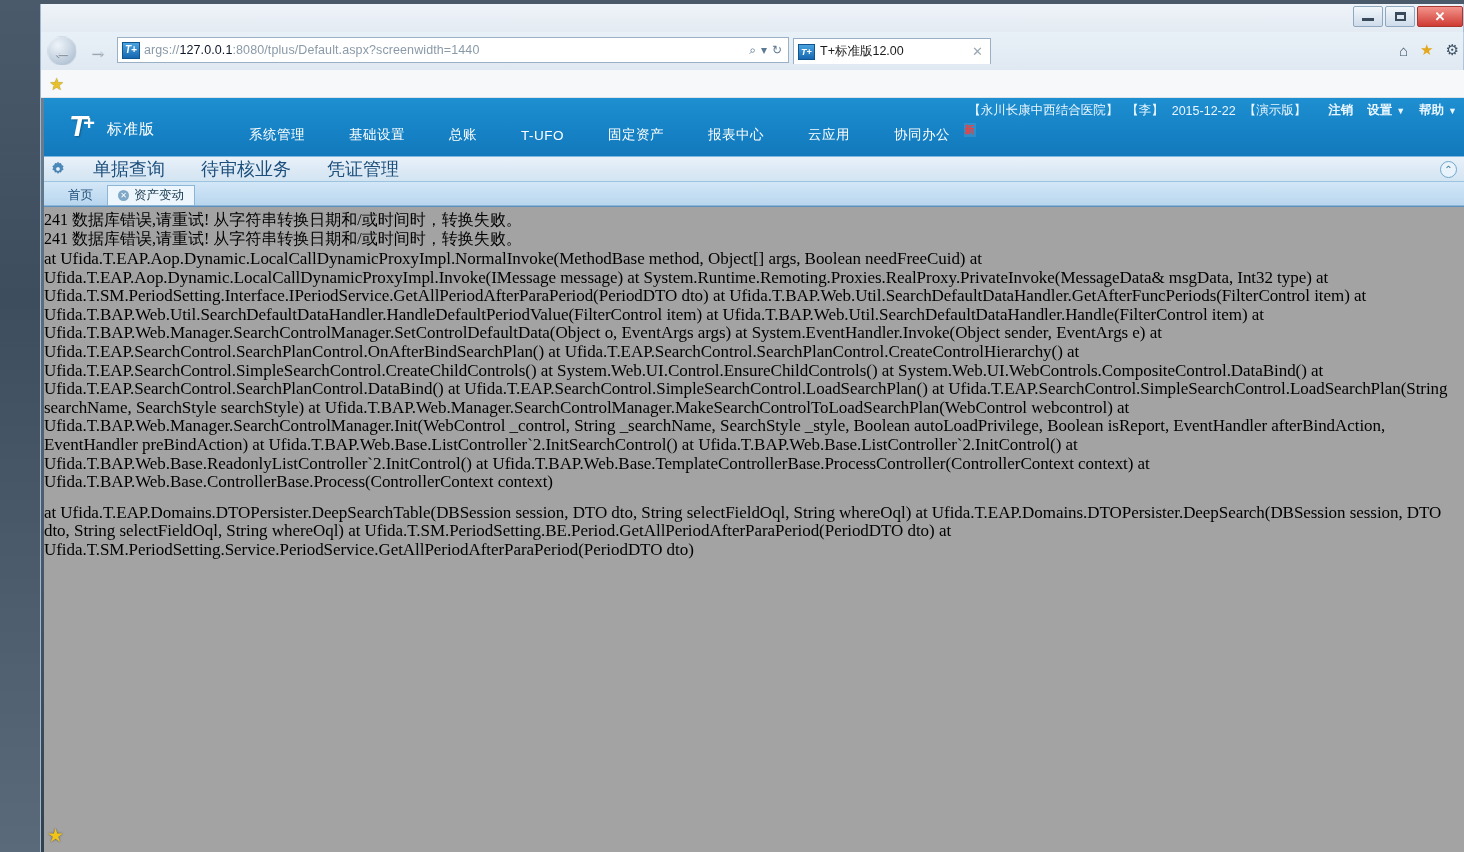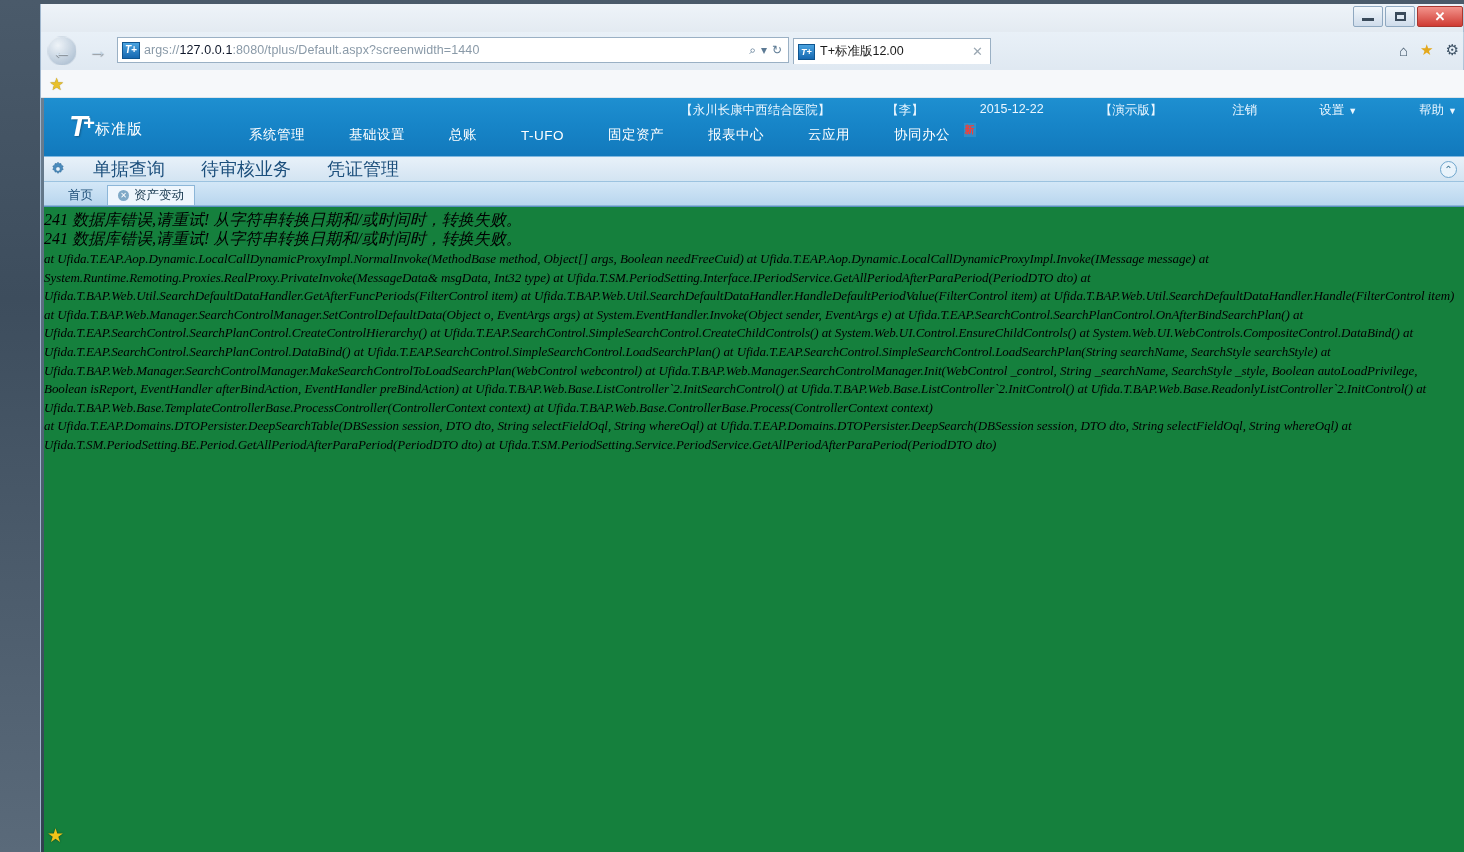--- a/index.html
+++ b/index.html
@@ -169,21 +169,21 @@
   #app-logo .logo-t {
     font-size: 30px; font-weight: bold; font-style: italic;
     line-height: 1; letter-spacing: -1px;
     text-shadow: 1px 1px 2px rgba(0,0,0,.3);
   }
   #app-logo .logo-plus {
     font-size: 20px; font-weight: bold;
     line-height: 1; margin-left: -3px; margin-bottom: 8px;
   }
   #app-logo .logo-sub {
-    font-size: 15px; margin-left: 0; margin-bottom: 2px;
+    font-size: 15px; margin-left: 12px; margin-bottom: 2px;
     letter-spacing: 1px;
   }
 
   #main-menu {
     position: absolute; left: 186px; top: 28px;
     display: flex; align-items: center;
   }
   #main-menu .menu-item {
     color: #fff; font-size: 13.5px;
     padding: 0 22px;
@@ -194,27 +194,26 @@
   #main-menu .menu-badge {
     position: absolute; right: -4px; top: -3px;
     font-size: 10px; color: #ff3b30;
     font-weight: bold;
     background: rgba(255,255,255,.1);
     padding: 0 1px;
   }
 
   #header-right {
     position: absolute; right: 8px; top: 4px;
-    display: flex; 
+    display: flex; align-items: center;
     color: #eaf6ff; font-size: 12.5px;
     white-space: nowrap;
-    gap: 48px;
   }
   #header-right .seg { margin-right: 8px; }
-  #header-right .action { margin-left: 14px; }
+  #header-right .action { margin-left: 14px; font-weight: bold; }
   #header-right .caret { font-size: 9px; margin-left: 4px; }
 
   
   #sub-toolbar {
     position: relative;
     width: 1424px; height: 26px;
     background: linear-gradient(180deg,#e8f1f9,#d3e4f2);
     border-top: 1px solid #7fb8e0;
     border-bottom: 1px solid #9cc3e0;
     display: flex; align-items: center;
@@ -267,44 +266,43 @@
     background: #7fa9c7; color: #fff;
     font-size: 8px; line-height: 11px; text-align: center;
     margin-right: 5px; flex: 0 0 11px;
   }
 
   
   #error-area {
     position: relative;
     width: 1424px;
     height: 646px;
-    background: #15803d;
+    background: #a3a3a3;
     border-top: 1px solid #5a8fbe;
     padding: 3px 6px 4px 2px;
     overflow: hidden;
-    font-style: italic;
   }
   #error-area .err-head {
     font-family: "Liberation Serif", serif;
     font-size: 16px;
     color: #000;
     line-height: 19px;
     padding-left: 1px;
   }
   #error-area .err-trace {
     font-family: "Liberation Serif", serif;
-    font-size: 13px;
+    font-size: 17px;
     color: #000;
     line-height: 18.6px;
     margin-top: 2px;
     padding-left: 1px;
     letter-spacing: -0.05px;
   }
   #error-area .trace-block { margin-bottom: 0; }
-  #error-area .trace-block + .trace-block { margin-top: 0; }
+  #error-area .trace-block + .trace-block { margin-top: 12px; }
 
   
   #left-edge {
     position: absolute;
     left: 0; top: 94px;
     width: 3px; height: 754px;
     background: linear-gradient(180deg,#6a7f92,#30404f);
   }
   #bottom-left-star {
     position: absolute;

